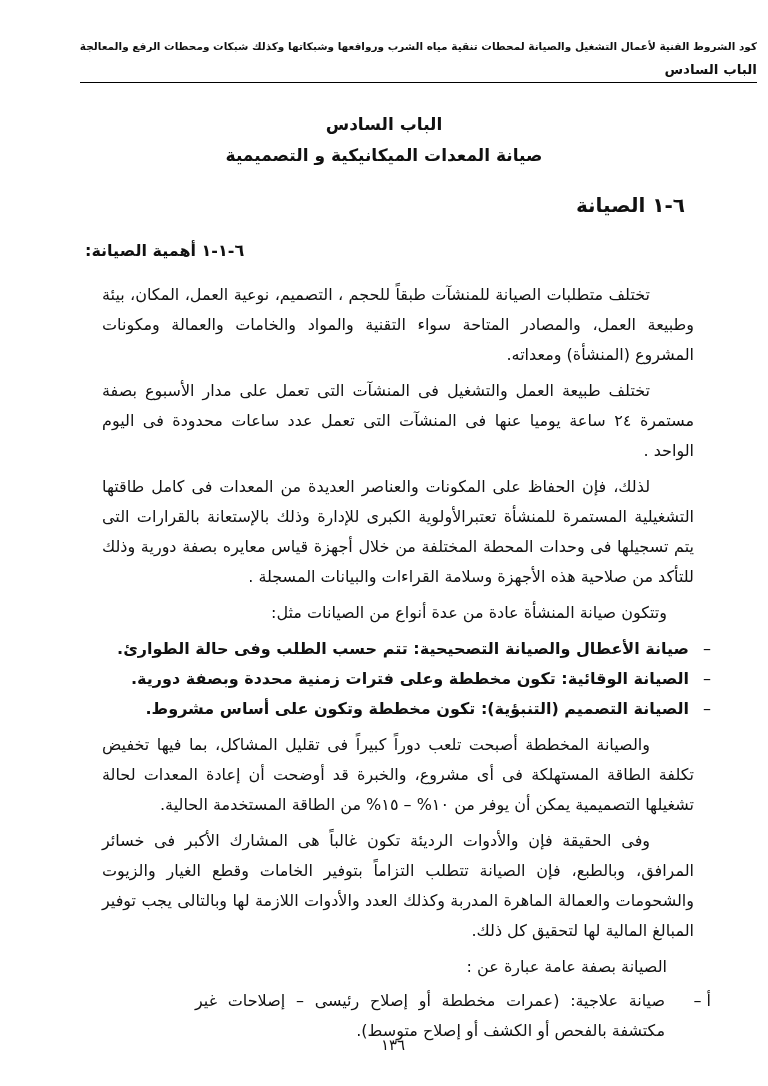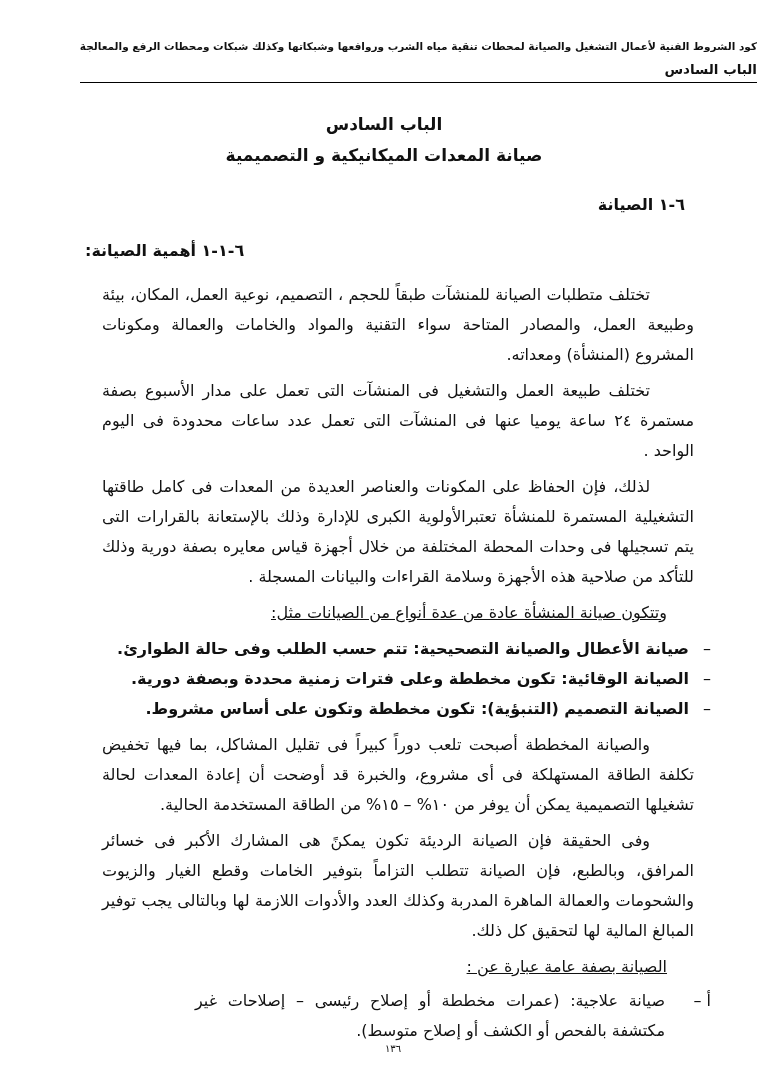--- a/index.html
+++ b/index.html
@@ -48,21 +48,21 @@
   .doc-title {
     margin-top: 26px;
     text-align: center;
     font-size: 17px;
     font-weight: bold;
     line-height: 1.85;
   }
   
   .h-sec {
     margin: 32px 26px 0 0;
-    font-size: 16px;
+    font-size: 20px;
     font-weight: bold;
     text-align: right;
   }
   .h-sub {
     margin: 16px 26px 0 0;
     font-size: 16px;
     font-weight: bold;
     text-align: left;
   }
   
@@ -73,21 +73,20 @@
   }
   .para {
     margin: 6px 17px;
     text-align: justify;
     text-indent: 44px;
   }
   .lead-line {
     margin: 6px 0;
     text-align: right;
     text-indent: 44px;
-    text-decoration: underline;
   }
   .dash-list {
     margin: 2px 0;
   }
   .dash-item {
     display: flex;
     align-items: flex-start;
   }
   .dash-marker {
     flex: 0 0 22px;
@@ -113,21 +112,21 @@
     text-align: justify;
     padding-left: 110px;
   }
   
   .page-num {
     position: absolute;
     bottom: 32px;
     left: 18px;
     right: 0;
     text-align: center;
-    font-size: 10px;
+    font-size: 15px;
   }
 </style>
 </head>
 <body>
 
 <div class="page">
 
   <header class="hdr">
     <div class="hdr-line1">كود الشروط الفنية لأعمال التشغيل والصيانة لمحطات تنقية مياه الشرب وروافعها وشبكاتها وكذلك شبكات ومحطات الرفع والمعالجة لمياه الصرف الصحى</div>
     <div class="hdr-line2">
@@ -164,21 +163,21 @@
         <span class="dash-text">الصيانة الوقائية: تكون مخططة وعلى فترات زمنية محددة وبصفة دورية.</span>
       </div>
       <div class="dash-item">
         <span class="dash-marker">–</span>
         <span class="dash-text">الصيانة التصميم (التنبؤية): تكون مخططة وتكون على أساس مشروط.</span>
       </div>
     </div>
 
     <p class="para">والصيانة المخططة أصبحت تلعب دوراً كبيراً فى تقليل المشاكل، بما فيها تخفيض تكلفة الطاقة المستهلكة فى أى مشروع، والخبرة قد أوضحت أن إعادة المعدات لحالة تشغيلها التصميمية يمكن أن يوفر من ١٠% – ١٥% من الطاقة المستخدمة الحالية.</p>
 
-    <p class="para">وفى الحقيقة فإن الصيانة الرديئة تكون يمكنً هى المشارك الأكبر فى خسائر المرافق، وبالطبع، فإن الصيانة تتطلب التزاماً بتوفير الخامات وقطع الغيار والزيوت والشحومات والعمالة الماهرة المدربة وكذلك العدد والأدوات اللازمة لها وبالتالى يجب توفير المبالغ المالية لها لتحقيق كل ذلك.</p>
+    <p class="para">وفى الحقيقة فإن والأدوات الرديئة تكون غالباً هى المشارك الأكبر فى خسائر المرافق، وبالطبع، فإن الصيانة تتطلب التزاماً بتوفير الخامات وقطع الغيار والزيوت والشحومات والعمالة الماهرة المدربة وكذلك العدد والأدوات اللازمة لها وبالتالى يجب توفير المبالغ المالية لها لتحقيق كل ذلك.</p>
 
     <p class="lead-line" style="margin:0 0;">الصيانة بصفة عامة عبارة عن :</p>
 
     <div class="lettered-item">
       <span class="letter-marker">أ –</span>
       <span class="letter-text">صيانة علاجية: (عمرات مخططة أو إصلاح رئيسى – إصلاحات غير مكتشفة بالفحص أو الكشف أو إصلاح متوسط).</span>
     </div>
 
   </div>
 

